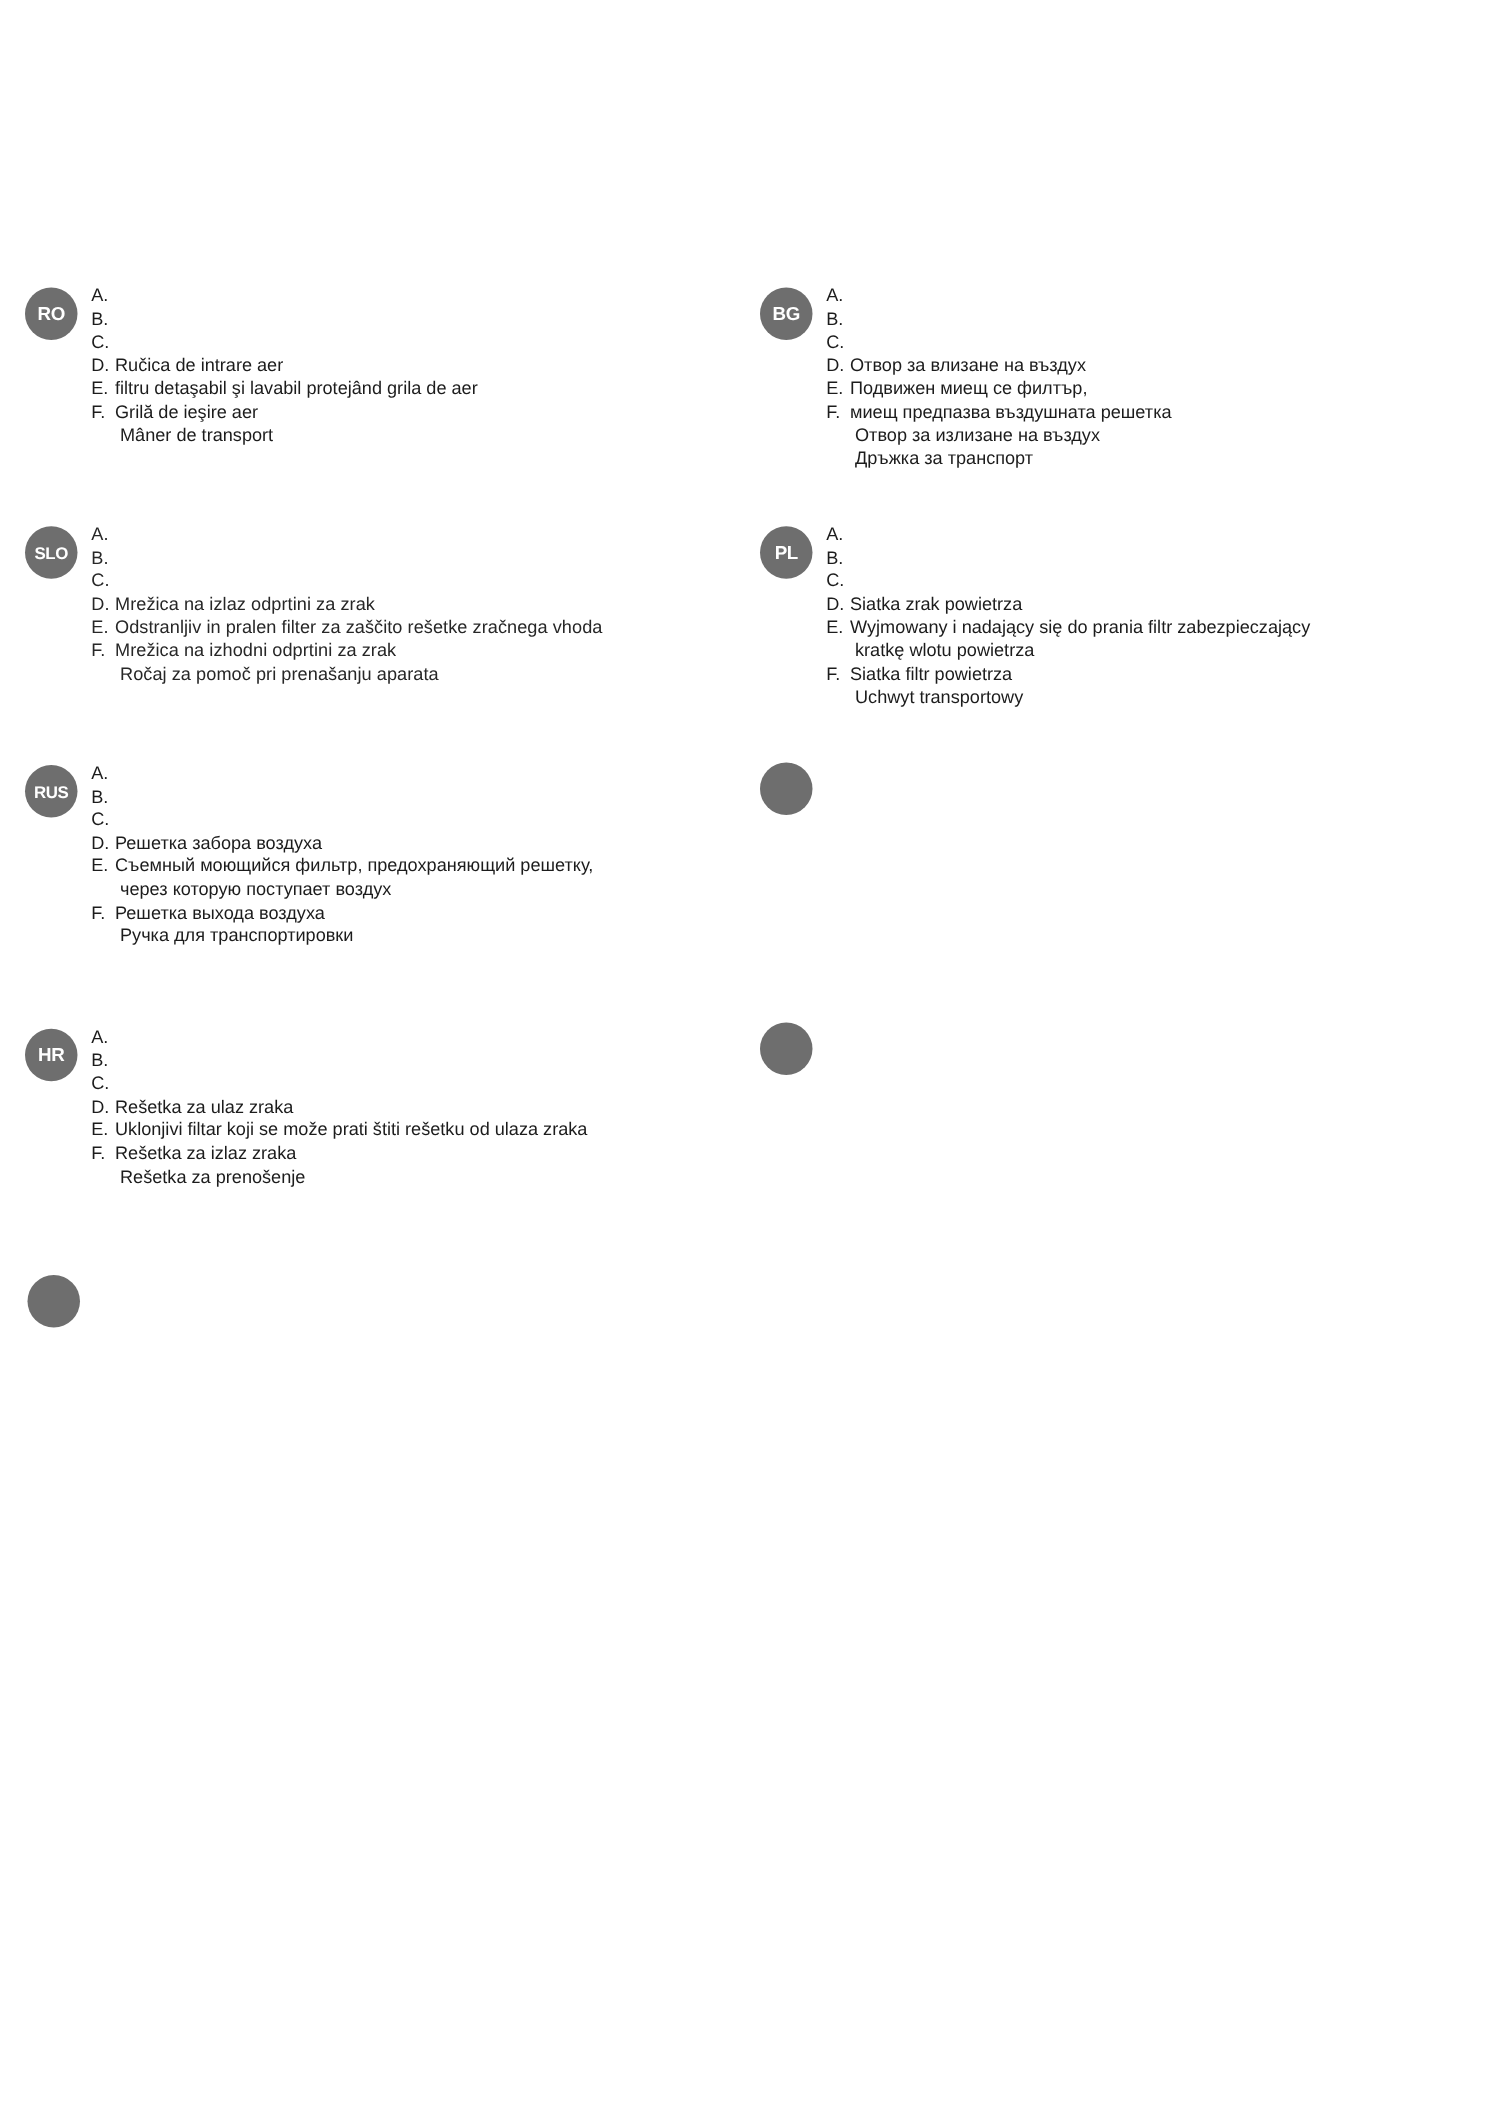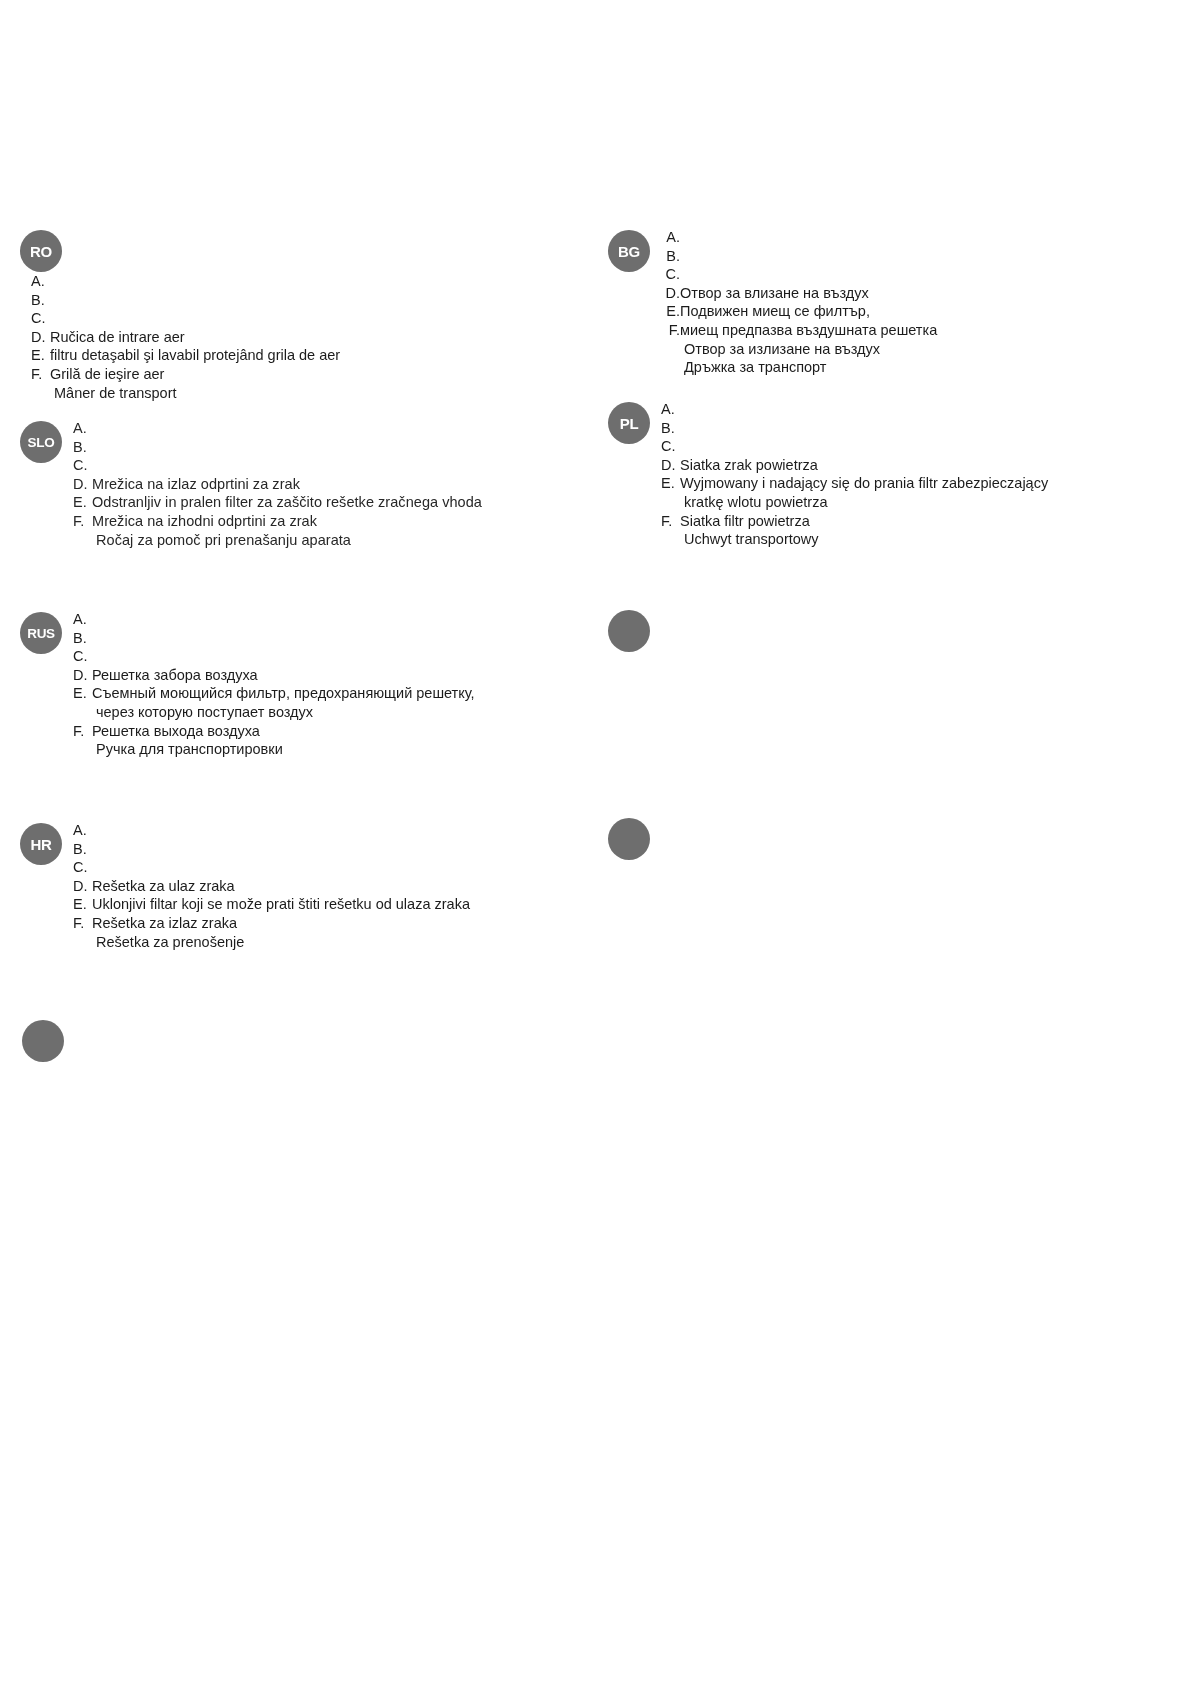--- a/index.html
+++ b/index.html
@@ -73,21 +73,21 @@
     height: 42px;
     border-radius: 50%;
     background: #6e6e6e;
   }
 </style>
 </head>
 <body>
 
 <div class="page">
 
-  <div class="lang-block" style="left:20px; top:228px;flex-direction:column;">
+  <div class="lang-block" style="left:20px; top:228px;">
     <div class="badge sz-small">RO</div>
     <div class="items">
       <div class="item">
           <span class="marker">A.</span>
           <span class="txt"></span>
         </div>
       <div class="item">
           <span class="marker">B.</span>
           <span class="txt"></span>
         </div>
@@ -107,21 +107,21 @@
           <span class="marker">F.</span>
           <span class="txt">Grilă de ieşire aer</span>
         </div>
       <div class="item cont">
           <span class="marker"></span>
           <span class="txt">Mâner de transport</span>
         </div>
     </div>
   </div>
 
-  <div class="lang-block" style="left:608px; top:228px;text-align:right;">
+  <div class="lang-block" style="left:608px; top:228px;">
     <div class="badge sz-small">BG</div>
     <div class="items">
       <div class="item">
           <span class="marker">A.</span>
           <span class="txt"></span>
         </div>
       <div class="item">
           <span class="marker">B.</span>
           <span class="txt"></span>
         </div>
@@ -179,21 +179,21 @@
           <span class="marker">F.</span>
           <span class="txt">Mrežica na izhodni odprtini za zrak</span>
         </div>
       <div class="item cont">
           <span class="marker"></span>
           <span class="txt">Ročaj za pomoč pri prenašanju aparata</span>
         </div>
     </div>
   </div>
 
-  <div class="lang-block" style="left:608px; top:400px;">
+  <div class="lang-block" style="left:608px; top:419px;">
     <div class="badge sz-small">PL</div>
     <div class="items">
       <div class="item">
           <span class="marker">A.</span>
           <span class="txt"></span>
         </div>
       <div class="item">
           <span class="marker">B.</span>
           <span class="txt"></span>
         </div>

